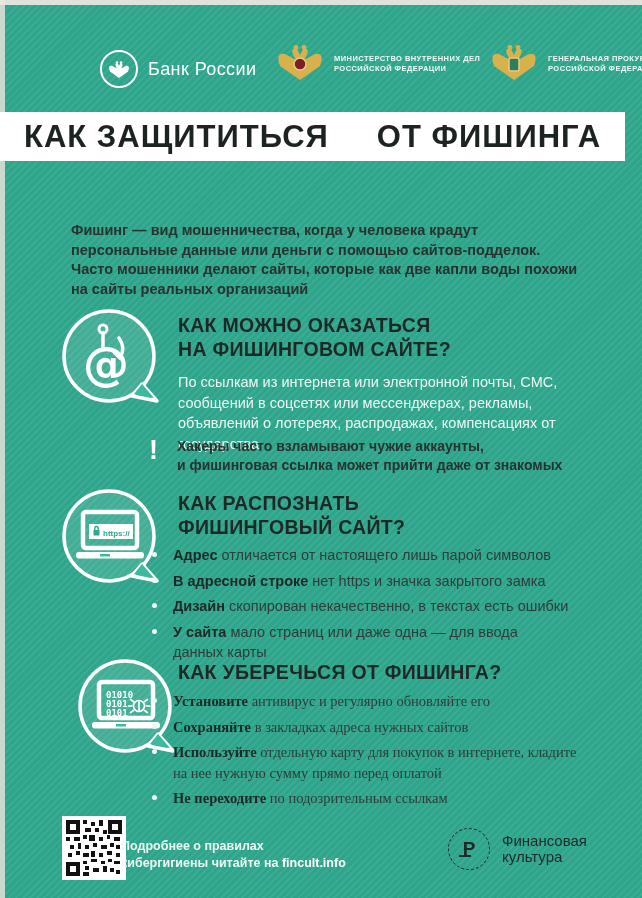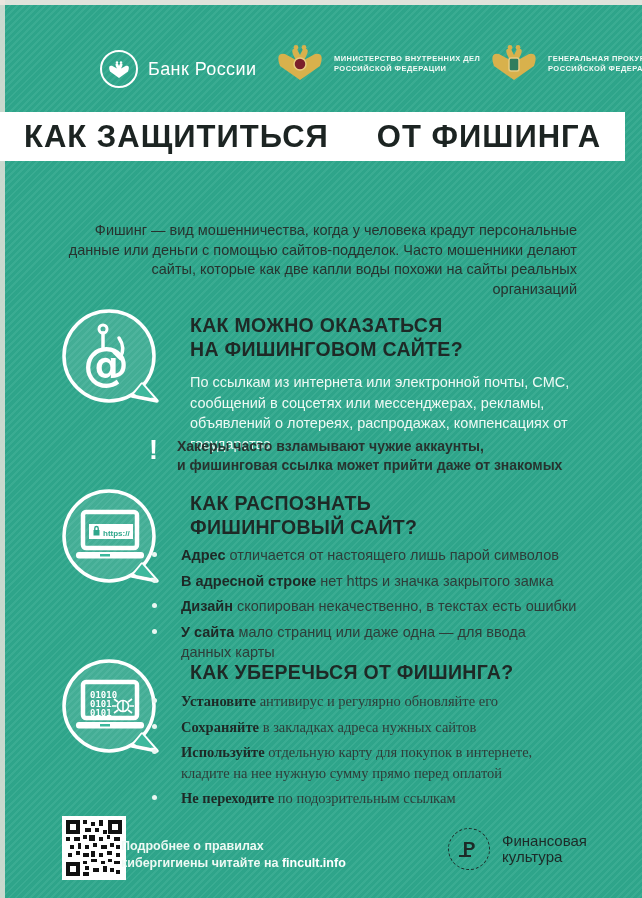--- a/index.html
+++ b/index.html
@@ -24,36 +24,36 @@
   .gov-mvd { left:226px; } .gov-gp { left:440px; }
   .gov-label { color:#f2faf6; font-size:7.5px; font-weight:700; letter-spacing:.45px;
     line-height:10px; text-transform:uppercase; }
 
   
   .title { position:absolute; top:112px; left:0; width:100%; display:flex; flex-direction:row; align-items:center; }
   .title-box { background:#fff; padding:7px 24px 6px; }
   .title-box span { color:#1c2422; font-size:31px; font-weight:800; letter-spacing:1px; }
   .title-box.second { margin-top:-1px; }
 
-  .intro { position:absolute; top:221px; left:65px; width:512px; text-align:right;
-    color:#27332f; font-size:14.5px; font-weight:400; line-height:19.5px; }
+  .intro { position:absolute; top:221px; left:71px; width:512px; text-align:left;
+    color:#27332f; font-size:14.5px; font-weight:700; line-height:19.5px; }
 
   
   .bubble { position:absolute; width:110px; height:112px; }
-  .sec-text { position:absolute; left:178px; width:424px;margin-left:12px; }
+  .sec-text { position:absolute; left:178px; width:424px; }
   .sec-heading { color:#1e2926; font-size:19.5px; font-weight:800; line-height:24px; letter-spacing:.3px; }
   .sec-body { margin-top:11px; color:#eef9f4; font-size:14.5px; line-height:20.5px; }
 
   .note { position:absolute; left:149px; top:437px; width:440px; }
   .note-bang { position:absolute; left:0; top:0; color:#fff; font-size:27px; font-weight:800; line-height:27px; }
   .note-text { margin-left:28px; color:#27332f; font-size:14px; font-weight:700;
     line-height:19px; white-space:pre-line; }
 
   ul.bullets { position:absolute; left:150px; width:448px; list-style:none; }
-  ul.bullets li { position:relative; padding-left:31px; margin-bottom:5px;
+  ul.bullets li { position:relative; padding-left:23px; margin-bottom:5px;
     font-size:14.5px; line-height:20.5px; color:#2e3d39; }
   ul.bullets li::before { content:""; position:absolute; left:2px; top:7px;
     width:5px; height:5px; border-radius:50%; background:#eaf7f2; }
   ul.bullets .lead { font-weight:800; color:#1e2926; }
 
   
   .footer { position:absolute; top:812px; left:0; width:100%; height:80px; }
   .qr { position:absolute; left:62px; top:4px; width:64px; height:64px; background:#fff; padding:4px; }
   .fincult-text { position:absolute; left:121px; top:26px; color:#eef9f4; font-size:12.5px;
     font-weight:700; line-height:17px; }
@@ -171,21 +171,21 @@
       <span>ФИШИНГОВЫЙ САЙТ?</span>
     </div>
   </div>
   <ul class="bullets" style="top:545px;">
     <li><span class="lead">Адрес</span><span> отличается от настоящего лишь парой символов</span></li>
     <li><span class="lead">В адресной строке</span><span> нет https и значка закрытого замка</span></li>
     <li><span class="lead">Дизайн</span><span> скопирован некачественно, в текстах есть ошибки</span></li>
     <li style="width:400px"><span class="lead">У сайта</span><span> мало страниц или даже одна — для ввода данных карты</span></li>
   </ul>
 
-  <div class="bubble" style="left:56px; top:654px;">
+  <div class="bubble" style="left:72px; top:654px;">
     <svg width="110" height="112" viewBox="0 0 110 112">
       <circle cx="53" cy="52" r="45" fill="rgba(255,255,255,.10)" stroke="#fff" stroke-width="3.5"></circle>
       <path d="M86,80 L101,97 L76,92 Z" fill="rgba(255,255,255,.10)" stroke="#fff" stroke-width="3.5" stroke-linejoin="round"></path>
       <path d="M86,80 L98,94 L78,90 Z" fill="#3db99d" stroke="none"></path>
       <rect x="27" y="28" width="54" height="36" rx="3" fill="none" stroke="#fff" stroke-width="4.5"></rect>
       <rect x="20" y="68" width="68" height="6.5" rx="3" fill="#fff"></rect>
       <rect x="44" y="70" width="10" height="2.5" fill="#3db99d"></rect>
       <text x="34" y="44" font-size="9" font-weight="bold" fill="#fff" font-family="'DejaVu Sans Mono',monospace">01010</text>
       <text x="34" y="53" font-size="9" font-weight="bold" fill="#fff" font-family="'DejaVu Sans Mono',monospace">0101</text>
       <text x="34" y="62" font-size="9" font-weight="bold" fill="#fff" font-family="'DejaVu Sans Mono',monospace">0101</text>

